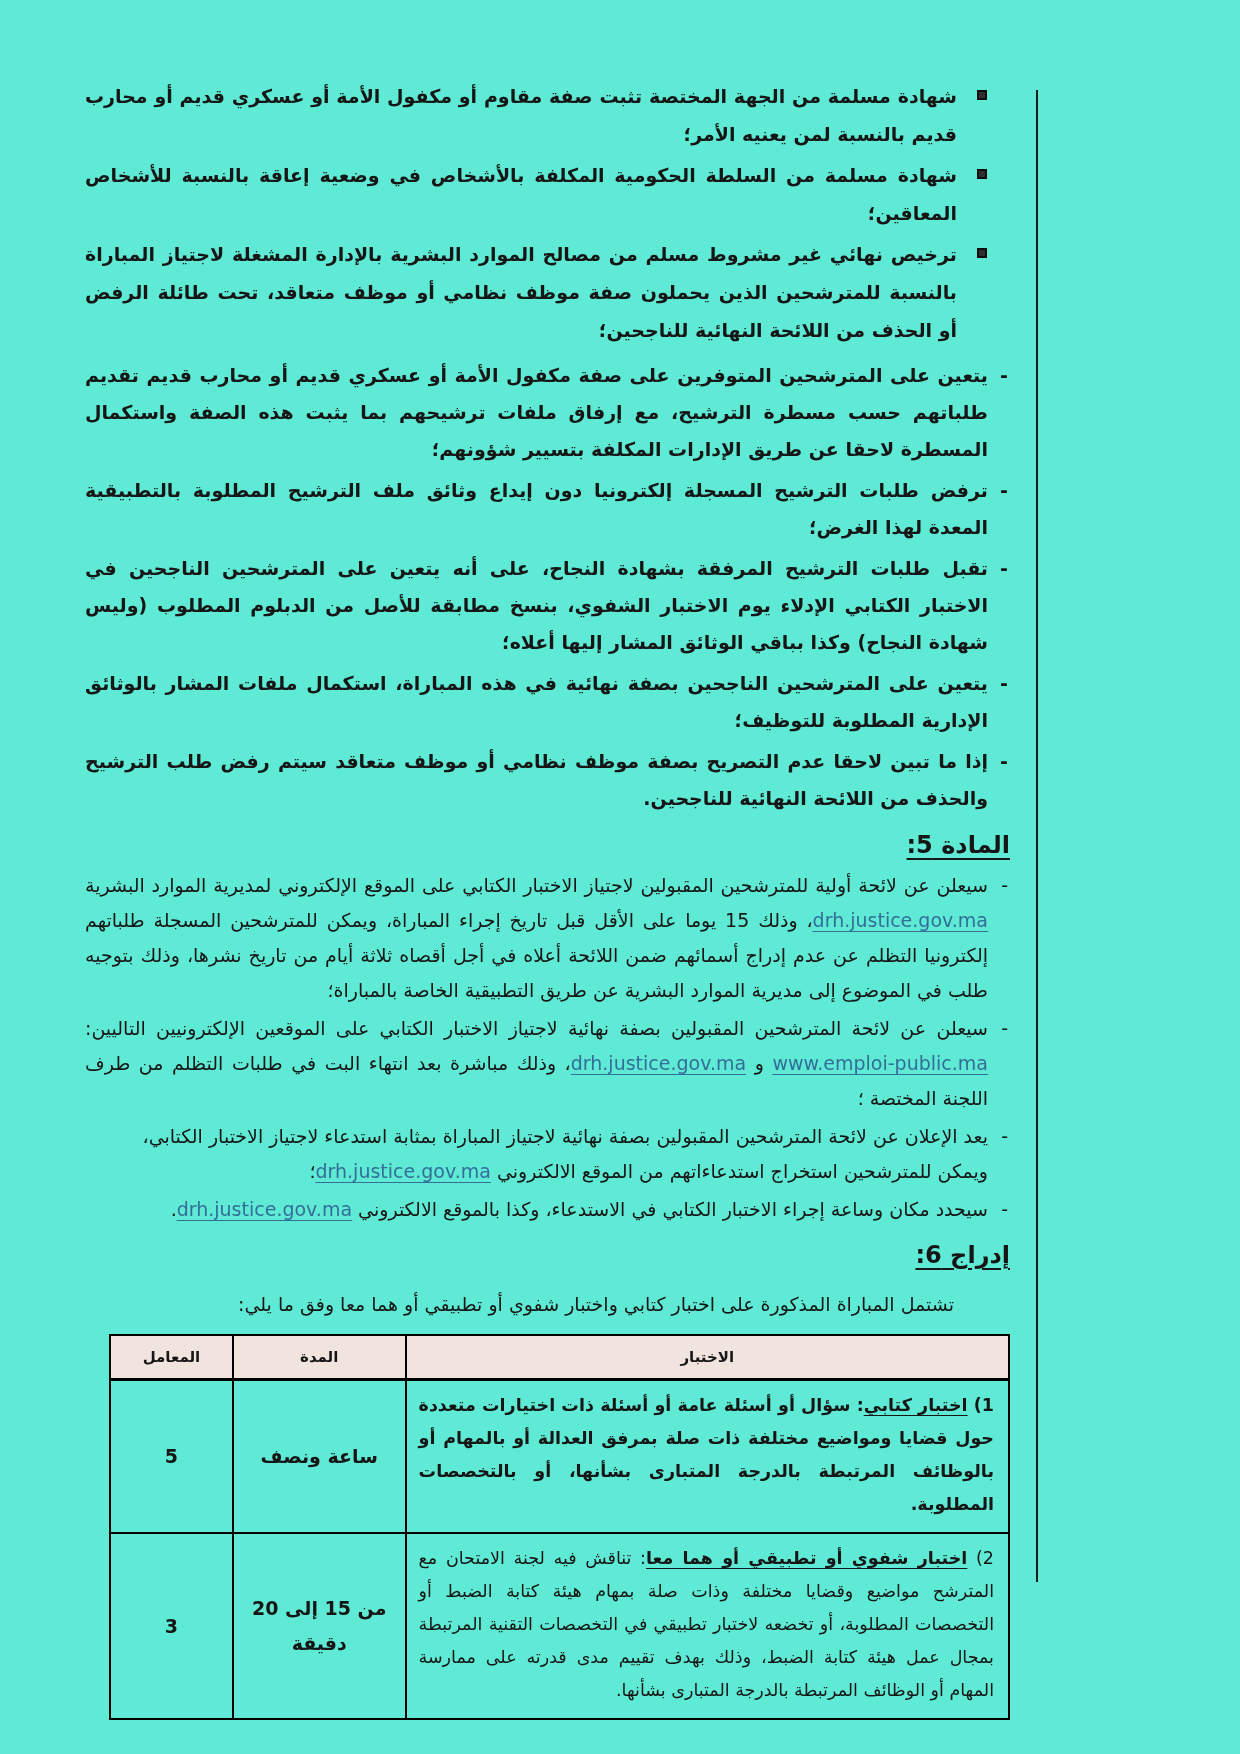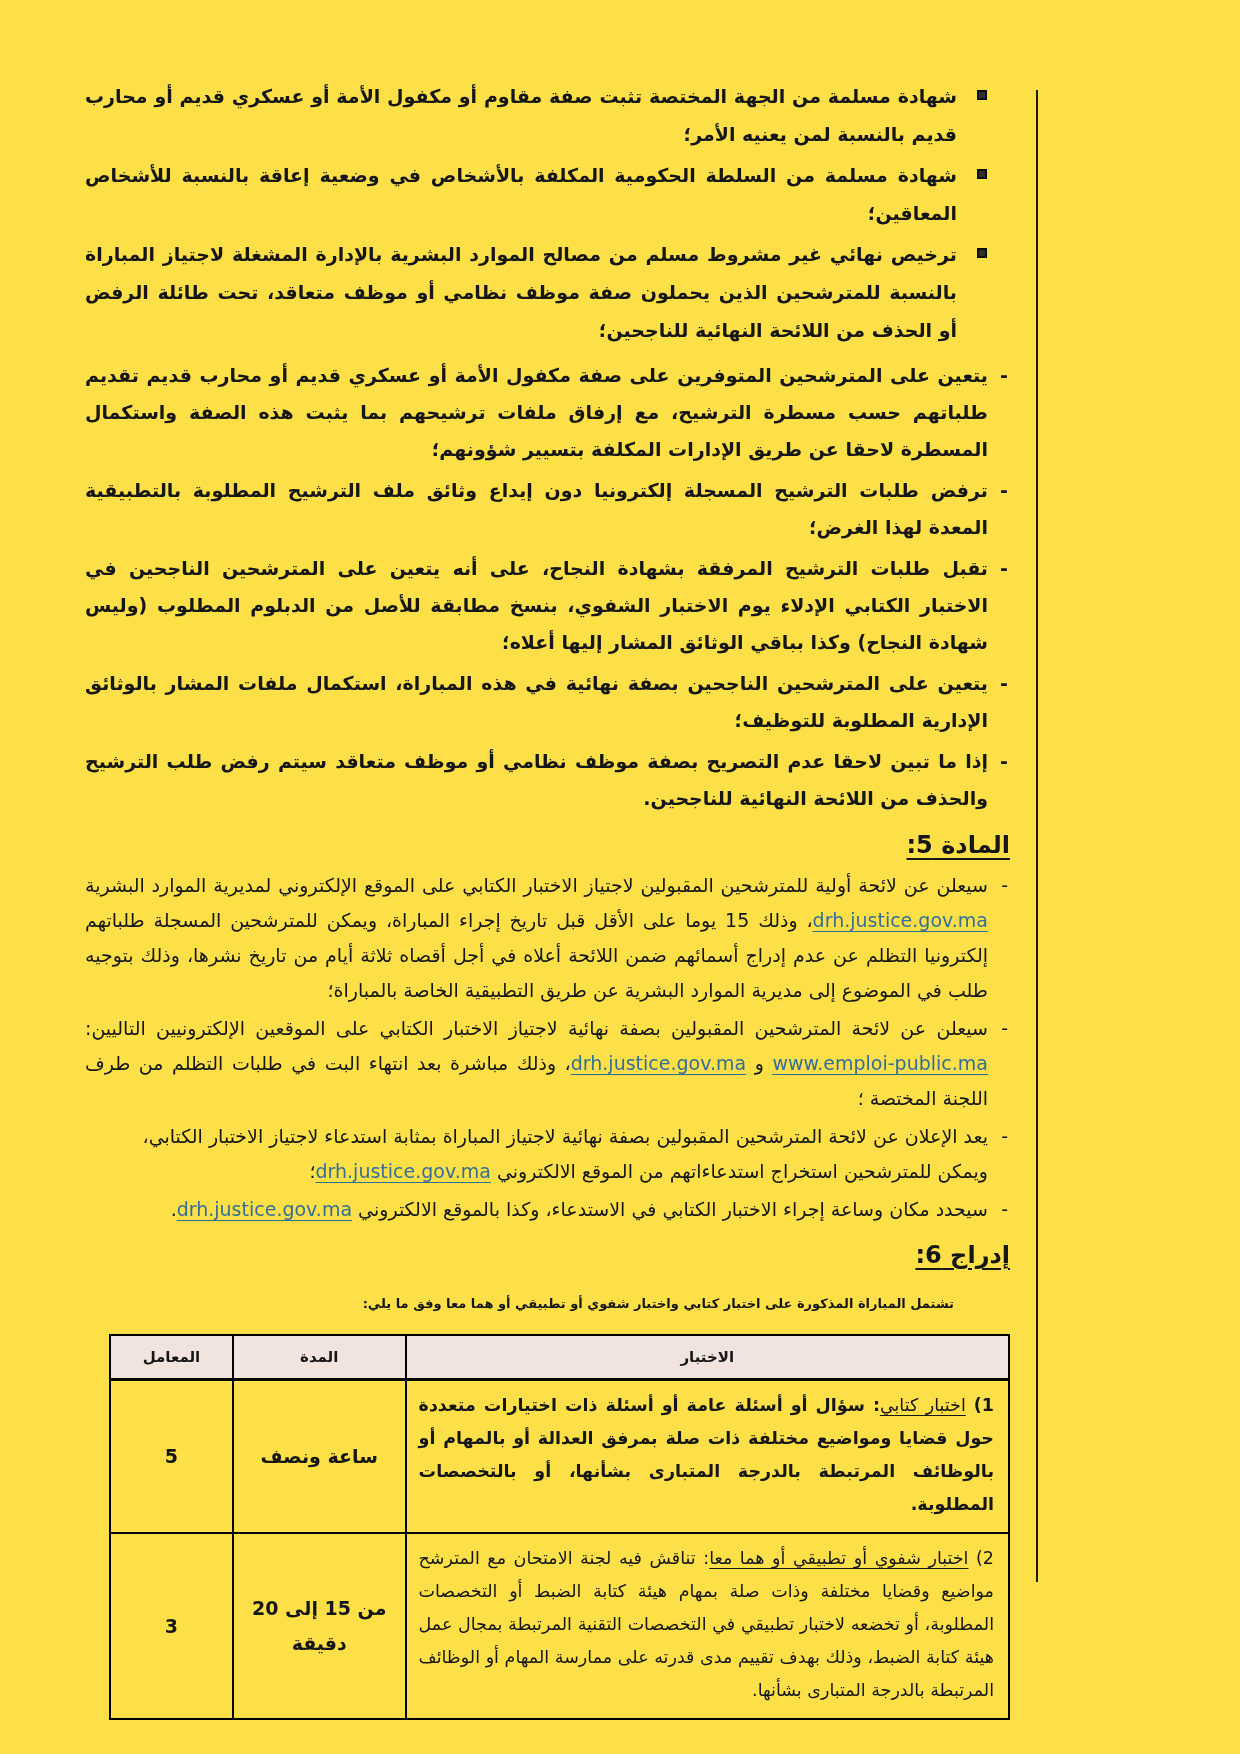--- a/index.html
+++ b/index.html
@@ -1,19 +1,19 @@
 <!DOCTYPE html>
 <html lang="ar"><head>
 <meta charset="utf-8">
 <style>
   html,body{margin:0;padding:0;background:#ffffff;}
   .page{
     position:relative;
     width:1240px;height:1754px;
-    background:#fde047;
+    background:#5eead4;
     font-family:"DejaVu Sans",sans-serif;
     color:#161616;
     overflow:hidden;
   }
   .margin-line{
     position:absolute;
     left:1036px;top:90px;
     width:2px;height:1492px;
     background:#1c1c1c;
   }
@@ -78,22 +78,22 @@
     font-size:24px;
     line-height:30px;
     text-align:right;
     margin:13px 0 8px 0;
   }
   .article-heading span{
     text-decoration:underline;
     text-underline-offset:5px;
   }
   .intro-line{
-    font-weight:bold;
-    font-size:13px;
+    font-weight:normal;
+    font-size:19px;
     line-height:36px;
     text-align:right;
     padding-right:56px;
     margin-top:16px;
   }
   a.doclink{
     color:#336e99;
     text-decoration:underline;
     text-underline-offset:4px;
     font-weight:normal;
@@ -122,21 +122,21 @@
   }
   td.exam-cell{
     font-size:17.5px;
     line-height:33px;
     padding:8px 14px 11px 12px;
     text-align:justify;
   }
   td.exam-cell.heavy{font-weight:bold;}
   td.exam-cell.light{font-weight:normal;}
   .lead-u{
-    font-weight:normal;
+    font-weight:bold;
     text-decoration:underline;
     text-underline-offset:4px;
   }
   td.mid-cell{
     text-align:center;
     font-weight:bold;
     font-size:19px;
     line-height:35px;
     padding:4px 6px;
   }

